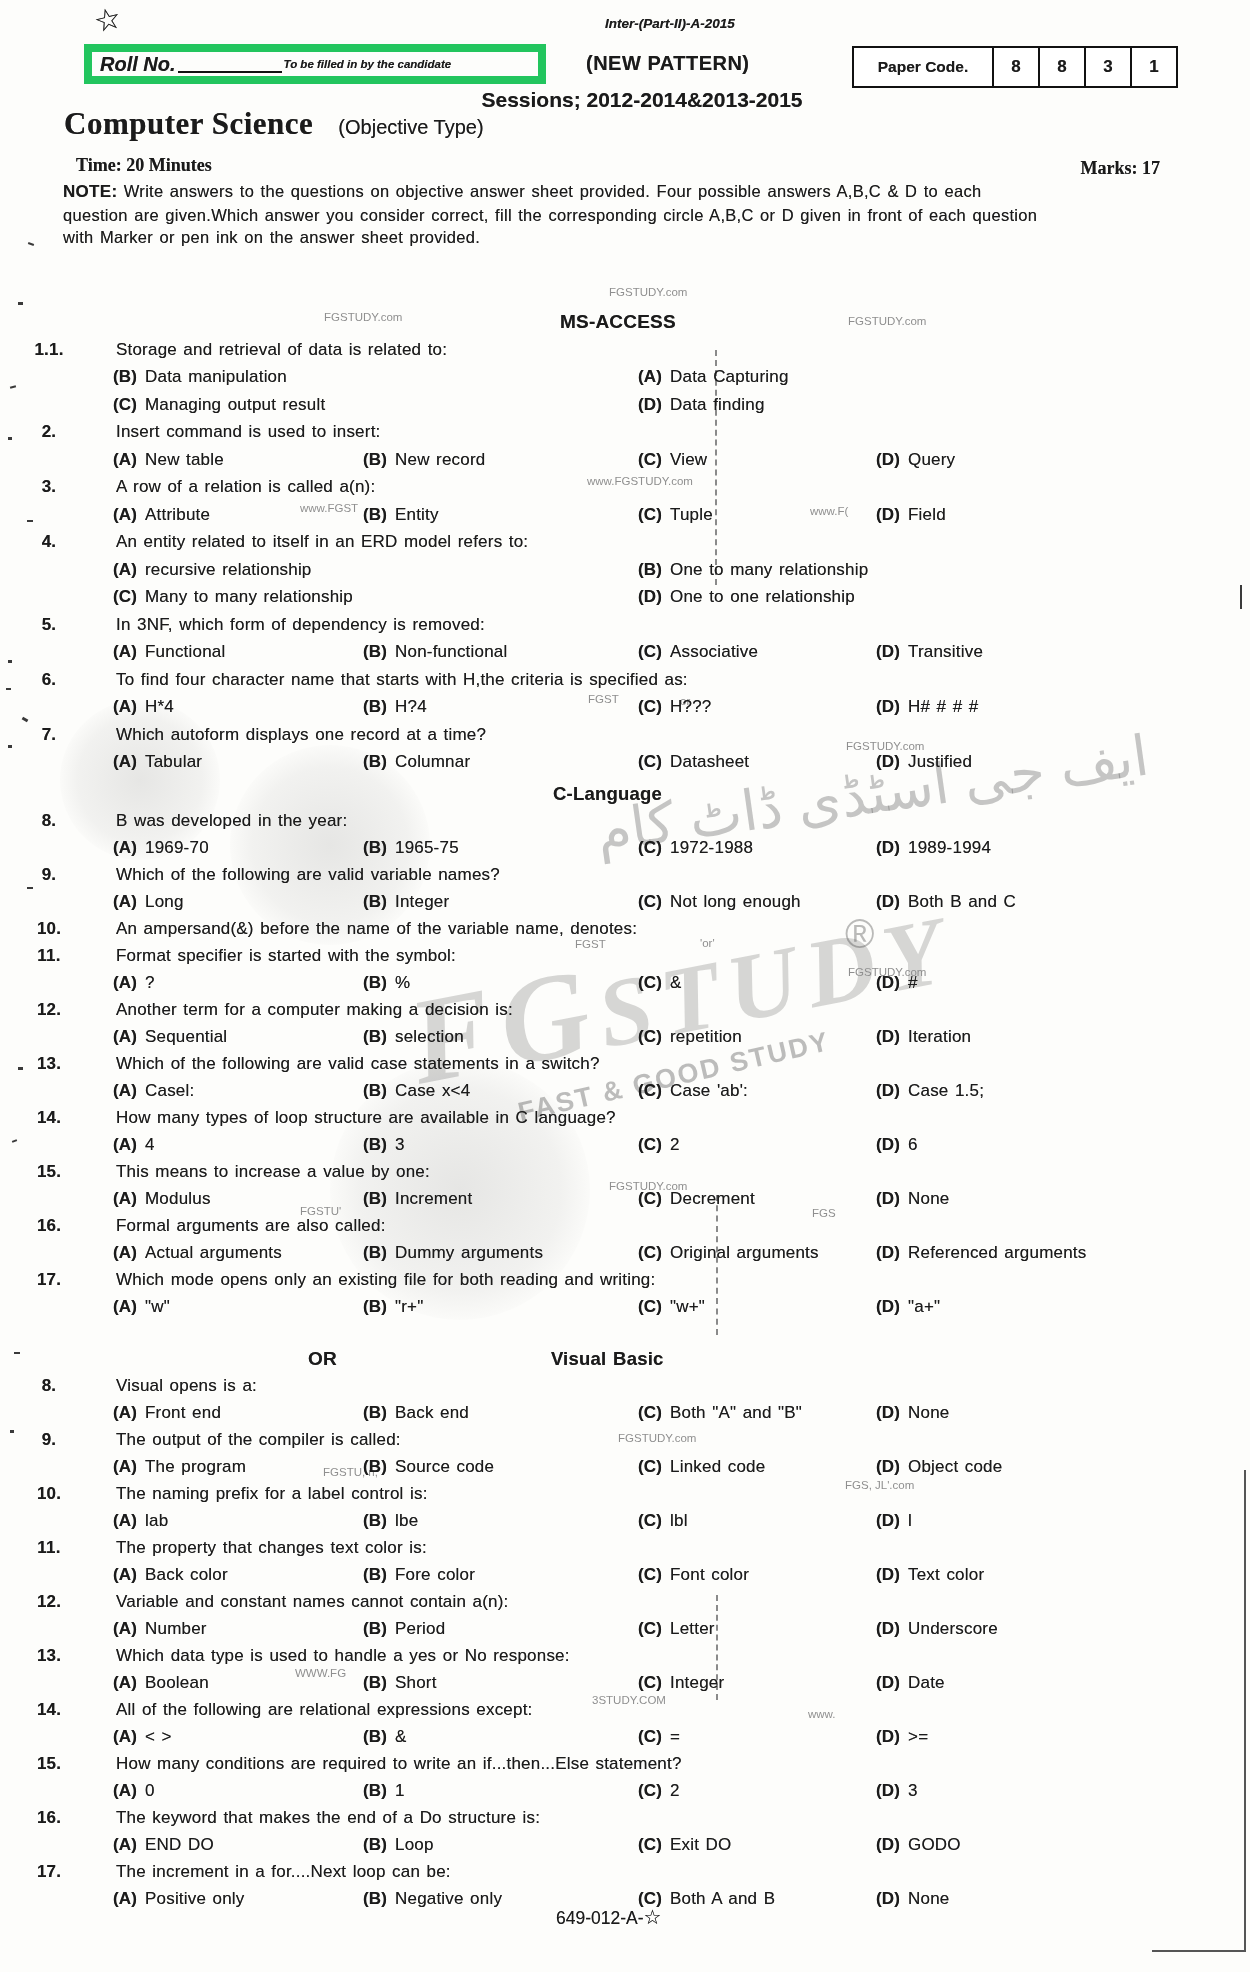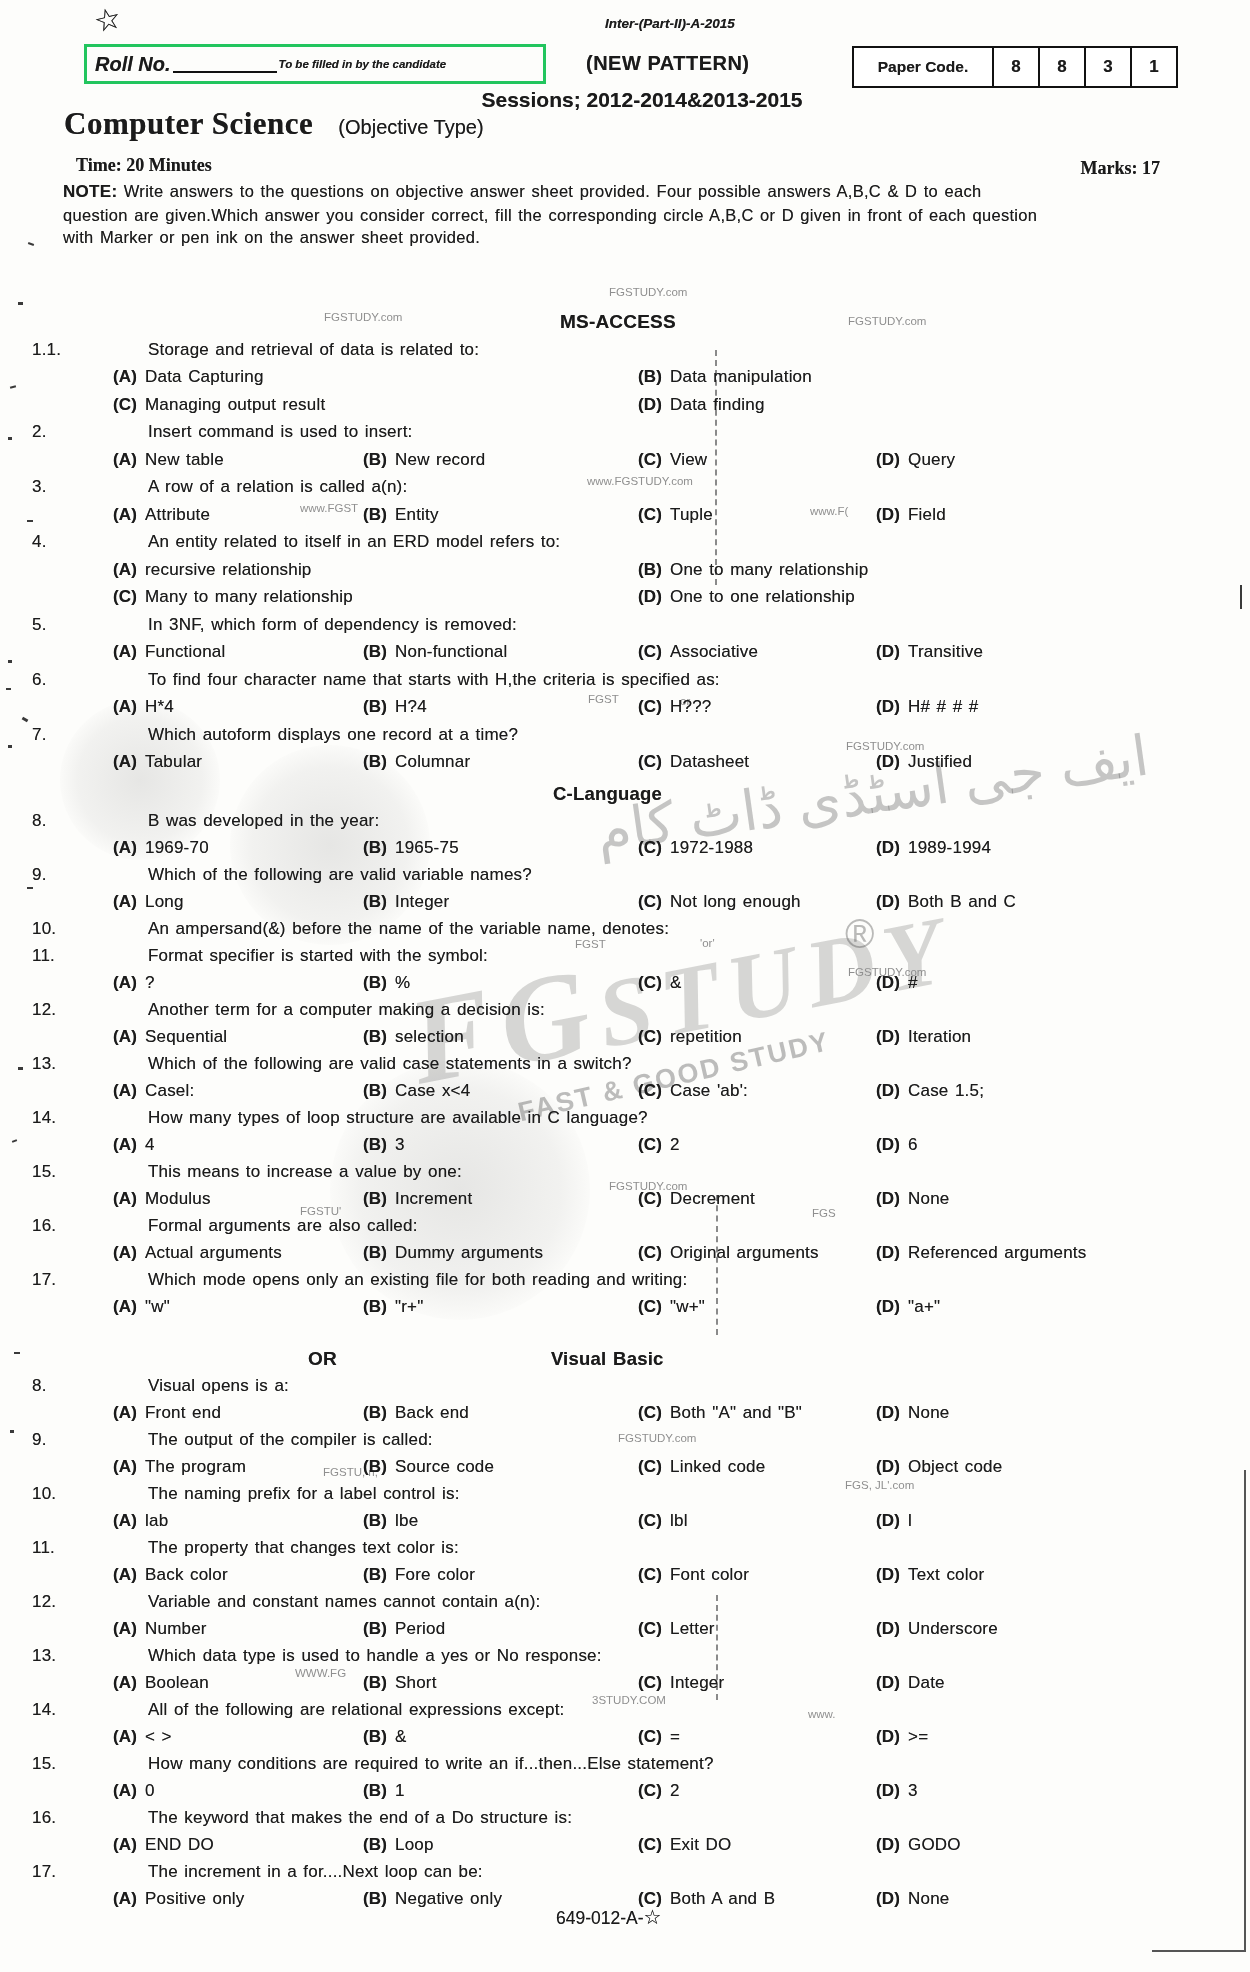--- a/index.html
+++ b/index.html
@@ -7,21 +7,21 @@
     position:relative;width:1250px;height:1972px;margin:0 auto;
     background:#fdfdfb;color:#1b1b1b;overflow:hidden;
     font-family:"Liberation Sans",sans-serif;
     text-shadow:0 0 .45px rgba(0,0,0,.55);
   }
   
   .star{position:absolute;left:94px;top:2px;font-size:30px;transform:rotate(-14deg);}
   .exam-ref{position:absolute;left:380px;top:16px;width:580px;text-align:center;
     font-style:italic;font-size:13.5px;font-weight:bold;}
   .roll-box{position:absolute;left:84px;top:44px;width:462px;height:40px;
-    border:3px solid #22c55e;box-sizing:border-box;display:flex;align-items:center;padding:0 8px;}
+    border:8px solid #22c55e;box-sizing:border-box;display:flex;align-items:center;padding:0 8px;}
   .roll-label{font-size:20px;font-weight:bold;font-style:italic;white-space:nowrap;}
   .roll-line{flex:0 0 104px;border-bottom:2px solid #111;height:15px;margin:0 2px;}
   .roll-note{font-size:11.5px;font-weight:bold;font-style:italic;white-space:nowrap;}
   .pattern{position:absolute;left:586px;top:52px;font-size:20px;font-weight:bold;letter-spacing:.5px;}
   .paper-code{position:absolute;left:852px;top:46px;height:42px;border:2px solid #111;
     display:flex;box-sizing:border-box;background:#fff;}
   .pc-label{width:138px;display:flex;align-items:center;justify-content:center;
     font-size:15.5px;font-weight:bold;}
   .pc-cell{width:44px;border-left:2px solid #111;display:flex;align-items:center;
     justify-content:center;font-size:17px;font-weight:bold;}
@@ -41,21 +41,21 @@
   .sec{position:absolute;left:0;width:1138px;font-size:17px;letter-spacing:.2px;word-spacing:1.5px;}
   .sec0{top:308px;} .sec1{top:780px;} .sec2{top:1345px;}
   .line{height:27px;line-height:27px;white-space:nowrap;}
   .sec0 .line{height:27.5px;line-height:27.5px;}
   .hline{font-weight:bold;}
   .sec0 .hline{padding-left:560px;font-size:19px;}
   .sec1 .hline{padding-left:553px;font-size:18.5px;}
   .sec2 .hline{padding-left:308px;font-size:18.5px;}
   .or-label{margin-right:214px;font-size:19px;}
   .qline{display:flex;}
-  .qnum{flex:0 0 98px;text-align:left;font-weight:normal;padding-left:32px;}
+  .qnum{flex:0 0 98px;text-align:center;font-weight:bold;}
   .qtext{padding-left:18px;}
   .optrow{margin-left:113px;display:grid;grid-template-columns:250px 275px 238px 1fr;}
   .optrow.two{grid-template-columns:525px 1fr;}
   .olet{font-weight:bold;display:inline-block;min-width:32px;}
   
   .wm{position:absolute;font-size:11.5px;color:#8f8f8f;white-space:nowrap;
     text-shadow:none;z-index:1;}
   .wm-layer{position:absolute;inset:0;z-index:0;}
   .wm-big{position:absolute;left:398px;top:975px;transform:rotate(-11deg);
     transform-origin:left top;font-family:"Liberation Serif",serif;font-style:italic;
@@ -152,22 +152,22 @@
   </div>
 
   <div id="sections" class="content">
       <div class="sec sec0">
         <div class="line hline"><span class="sec-heading">MS-ACCESS</span></div>
         <div class="line qline">
           <span class="qnum">1.1.</span>
           <span class="qtext">Storage and retrieval of data is related to:</span>
         </div>
         <div class="line optrow two">
+          <span class="opt"><b class="olet">(B)</b><span class="otext">Data manipulation</span></span>
           <span class="opt"><b class="olet">(A)</b><span class="otext">Data Capturing</span></span>
-          <span class="opt"><b class="olet">(B)</b><span class="otext">Data manipulation</span></span>
         </div>
         <div class="line optrow two">
           <span class="opt"><b class="olet">(C)</b><span class="otext">Managing output result</span></span>
           <span class="opt"><b class="olet">(D)</b><span class="otext">Data finding</span></span>
         </div>
         <div class="line qline">
           <span class="qnum">2.</span>
           <span class="qtext">Insert command is used to insert:</span>
         </div>
         <div class="line optrow">

